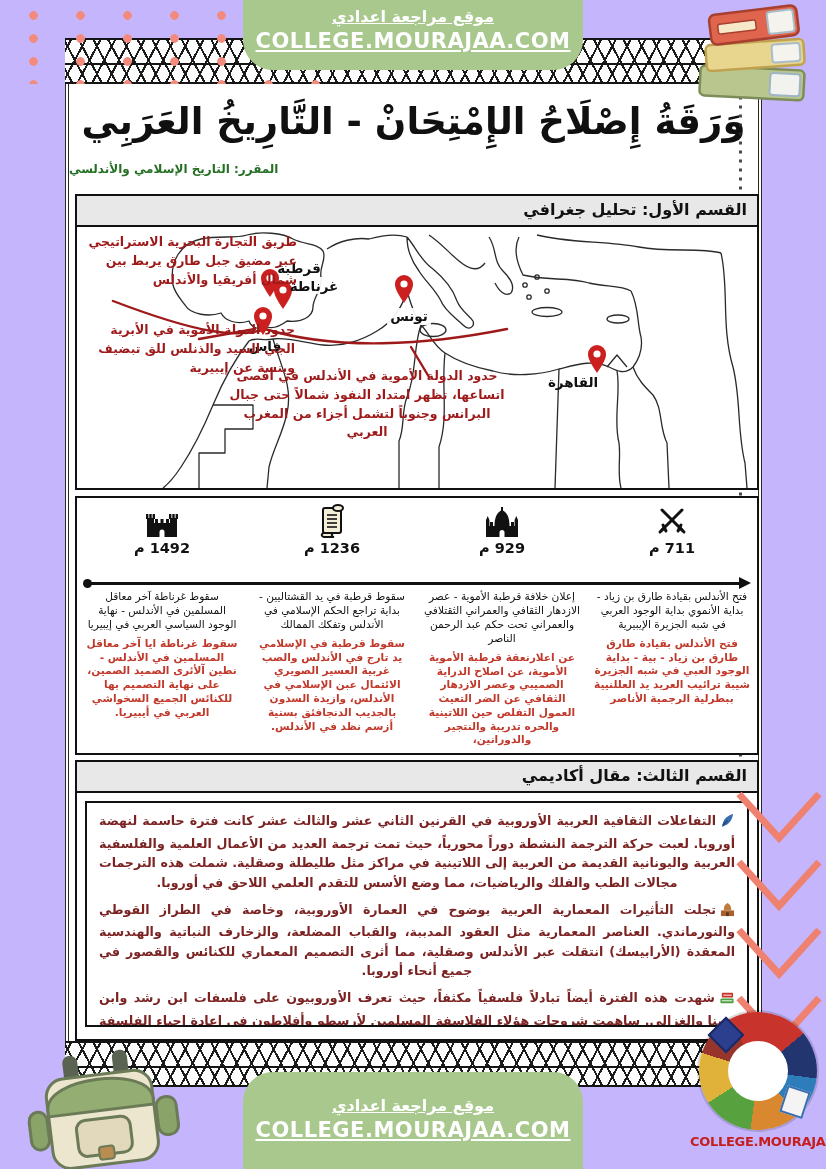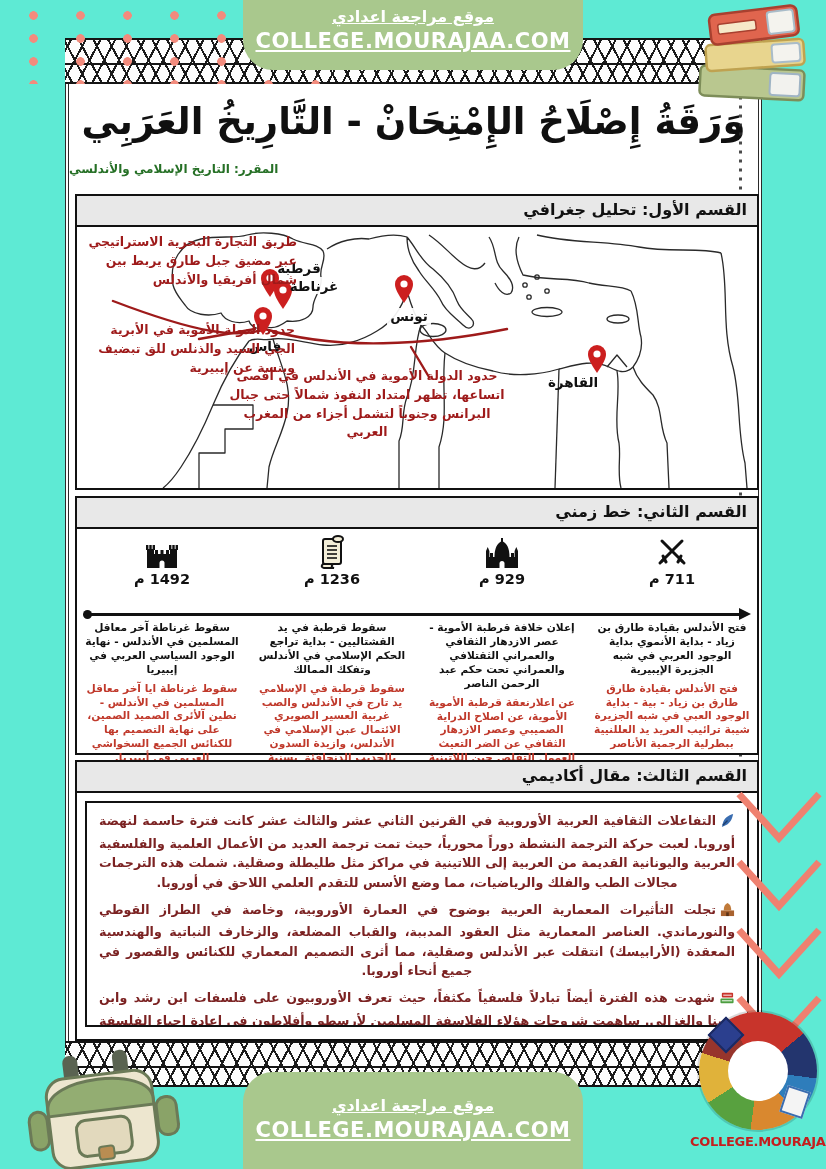--- a/index.html
+++ b/index.html
@@ -1,18 +1,18 @@
 <!DOCTYPE html>
 <html lang="ar"><head>
 <meta charset="utf-8">
 <style>
   * { margin:0; padding:0; box-sizing:border-box; }
   html,body { width:826px; }
   body { font-family:"DejaVu Sans", sans-serif; }
-  .page { position:relative; width:826px; height:1169px; background:#5eead4; overflow:hidden; }
+  .page { position:relative; width:826px; height:1169px; background:#c4b5fd; overflow:hidden; }
 
   
   .dots-tl { position:absolute; left:0; top:0; width:345px; height:84px; z-index:4;
     background-image:radial-gradient(circle, #f28b7d 4px, rgba(0,0,0,0) 4.6px);
     background-size:47px 23px; background-position:10px 4px; pointer-events:none; }
 
   
   .ornament { position:absolute; left:65px; width:697px; height:46px; background-color:#fdfdfd;
     border-top:2px solid #151515; border-bottom:2px solid #151515; z-index:2;
     background-image:
@@ -59,21 +59,21 @@
   .tl-wrap { position:relative; height:224px; }
   .tl-cols { display:flex; flex-direction:row-reverse; height:100%; }
   .tl-col { width:25%; padding:4px 7px 12px 7px; text-align:center; }
   .tl-icon { height:36px; display:flex; align-items:flex-end; justify-content:center; }
   .tl-year { font-weight:bold; font-size:14.5px; color:#111; direction:rtl; margin-top:2px; }
   .tl-line { position:absolute; left:10px; right:16px; top:84px; height:3px; background:#111; z-index:1; }
   .tl-line::before { content:""; position:absolute; left:-4px; top:-3px; width:9px; height:9px; border-radius:50%; background:#111; }
   .tl-line::after { content:""; position:absolute; right:-10px; top:-5px; border-left:12px solid #111;
     border-top:6.5px solid rgba(0,0,0,0); border-bottom:6.5px solid rgba(0,0,0,0); }
   .tl-texts { margin-top:34px; }
-  .tl-summary { font-weight:bold; font-size:10.6px; line-height:1.32; color:#111; direction:rtl; }
+  .tl-summary { font-weight:normal; font-size:10.6px; line-height:1.32; color:#111; direction:rtl; }
   .tl-detail { font-weight:bold; font-size:10.6px; line-height:1.3; color:#c0392b; direction:rtl; margin-top:5px; }
 
   
   .essay-box { margin:8px; border:2px solid #111; padding:8px 12px; height:226px; overflow:hidden; }
   .essay-p { direction:rtl; font-weight:bold; font-size:12.6px; line-height:1.56; color:#7b2222;
     text-align:justify; text-align-last:center; margin-bottom:7px; }
   .p-icon { display:inline-block; vertical-align:-3px; margin-left:4px; }
 
   
   .backpack { position:absolute; left:10px; top:1048px; z-index:6; }
@@ -215,21 +215,20 @@
             <text x="496" y="160">القاهرة</text>
           </g>
         </svg>
         <div class="map-note note-1">طريق التجارة البحرية الاستراتيجي عبر مضيق جبل طارق يربط بين شمال أفريقيا والأندلس</div>
         <div class="map-note note-2">حدود الدولة الأموية في الأبرية الجي السيد والذنلس للق تبضيف وبنسة عن إيبيرية</div>
         <div class="map-note note-3">حدود الدولة الأموية في الأندلس في أقصى اتساعها، تظهر امتداد النفوذ شمالاً حتى جبال البرانس وجنوباً لتشمل أجزاء من المغرب العربي</div>
       </div>
     </div>
 
     <div class="section sec2">
-      <div class="sec-head">القسم الثاني: خط زمني</div>
       <div class="tl-wrap">
         <div class="tl-line"></div>
         <div class="tl-cols">
 
           <div class="tl-col">
             <div class="tl-icon">
                 <svg width="34" height="32" viewBox="0 0 32 32">
                   <g stroke="#111" stroke-width="3" stroke-linecap="round" fill="none">
                     <path d="M6,4 L26,24"></path>
                     <path d="M26,4 L6,24"></path>

